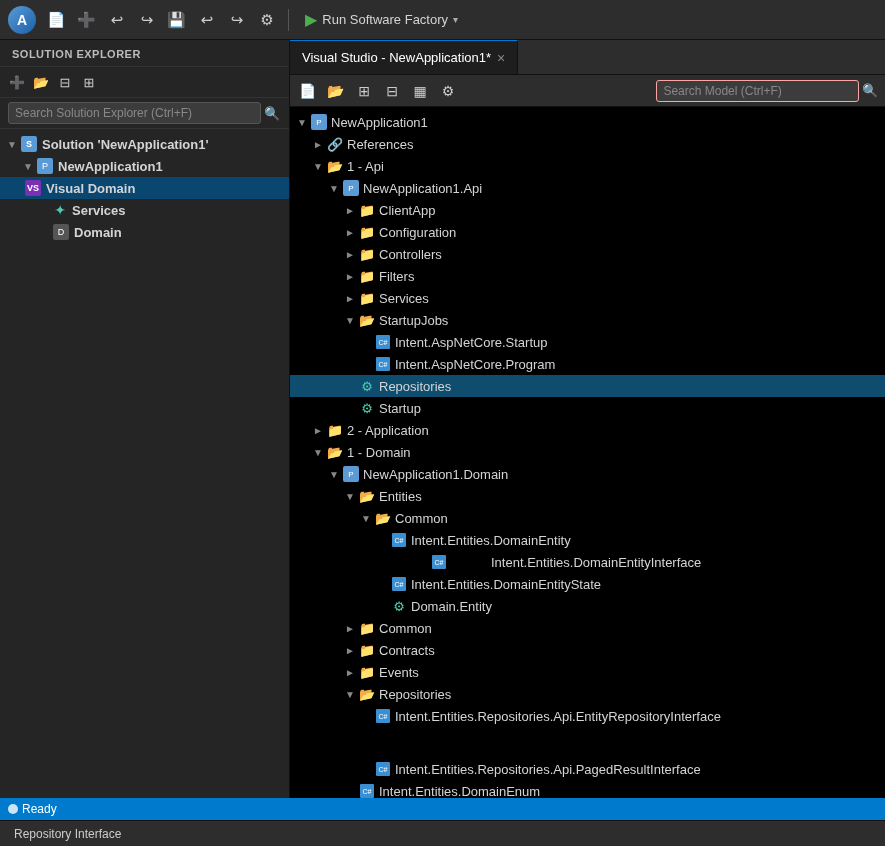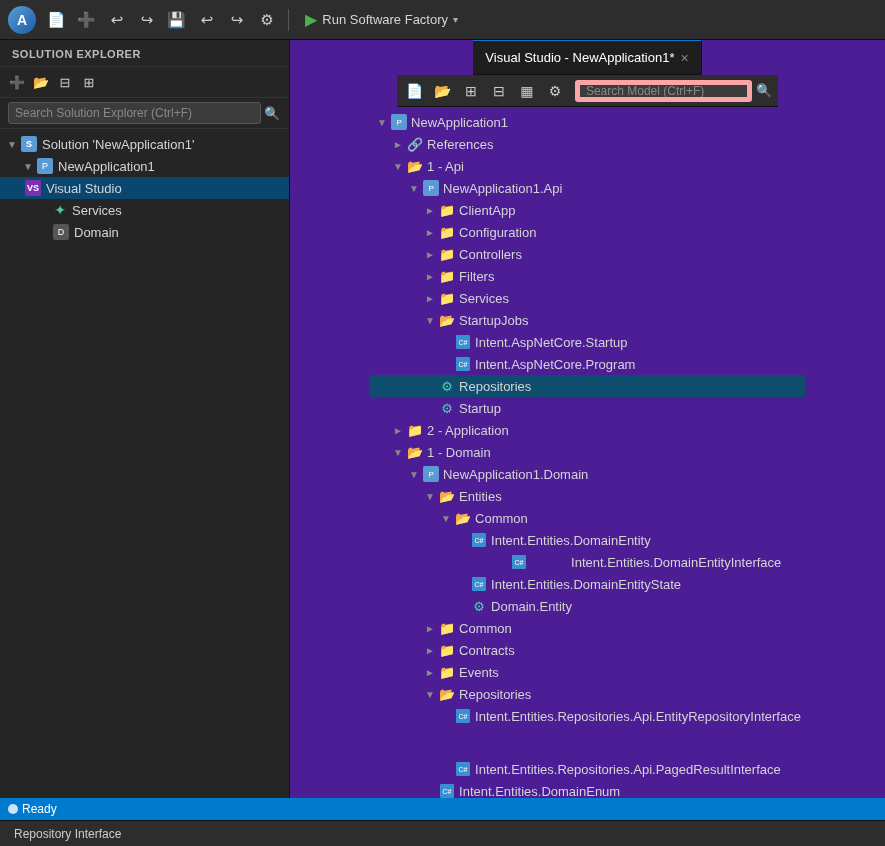--- a/index.html
+++ b/index.html
@@ -173,20 +173,21 @@
       height: 18px;
       display: flex;
       align-items: center;
       justify-content: center;
       flex-shrink: 0;
       margin-right: 4px;
     }
     .tree-label {
       color: #d4d4d4;
       font-size: 13px;
+      font-weight: bold;
     }
 
     
     .icon-solution {
       width: 16px; height: 16px;
       background: #5b9bd5;
       border-radius: 2px;
       display: flex; align-items: center; justify-content: center;
       color: white; font-size: 9px; font-weight: bold;
     }
@@ -201,23 +202,22 @@
       width: 16px; height: 16px;
       color: #4ec9b0;
       font-size: 14px;
     }
 
     
     .content-area {
       flex: 1;
       display: flex;
       flex-direction: column;
-      background: #4c1d95;
+      background: #000000;
       overflow: hidden;
-      align-items: center;
     }
     .tab-bar {
       background: #2d2d2d;
       display: flex;
       align-items: stretch;
       border-bottom: 1px solid #111;
       height: 35px;
       flex-shrink: 0;
     }
     .tab {
@@ -261,21 +261,21 @@
       align-items: center;
       justify-content: center;
       border-radius: 3px;
       cursor: pointer;
       color: #ccc;
       font-size: 14px;
     }
     .toolbar-search-box {
       flex: 1;
       background: #3c3c3c;
-      border: 5px solid #fca5a5;
+      border: 1px solid #fca5a5;
       border-radius: 3px;
       padding: 2px 6px;
       color: #ccc;
       font-size: 12px;
       height: 22px;
       outline: none;
     }
     .toolbar-search-box::placeholder { color: #888; }
     .toolbar-search-icon {
       color: #888;
@@ -427,21 +427,21 @@
           <div style="width:16px;height:16px;background:#5b9bd5;border-radius:2px;display:flex;align-items:center;justify-content:center;color:white;font-size:9px;">P</div>
         </span>
         <span class="tree-label">NewApplication1</span>
       </div>
 
       <div class="tree-item selected" style="">
         <span class="tree-chevron"></span>
         <span class="tree-icon">
           <div class="icon-vs">VS</div>
         </span>
-        <span class="tree-label">Visual Studio</span>
+        <span class="tree-label">Visual Domain</span>
       </div>
 
       <div class="tree-item" style="padding-left: 36px;">
         <span class="tree-chevron"></span>
         <span class="tree-icon icon-services">✦</span>
         <span class="tree-label">Services</span>
       </div>
 
       <div class="tree-item" style="padding-left: 36px;">
         <span class="tree-chevron"></span>

